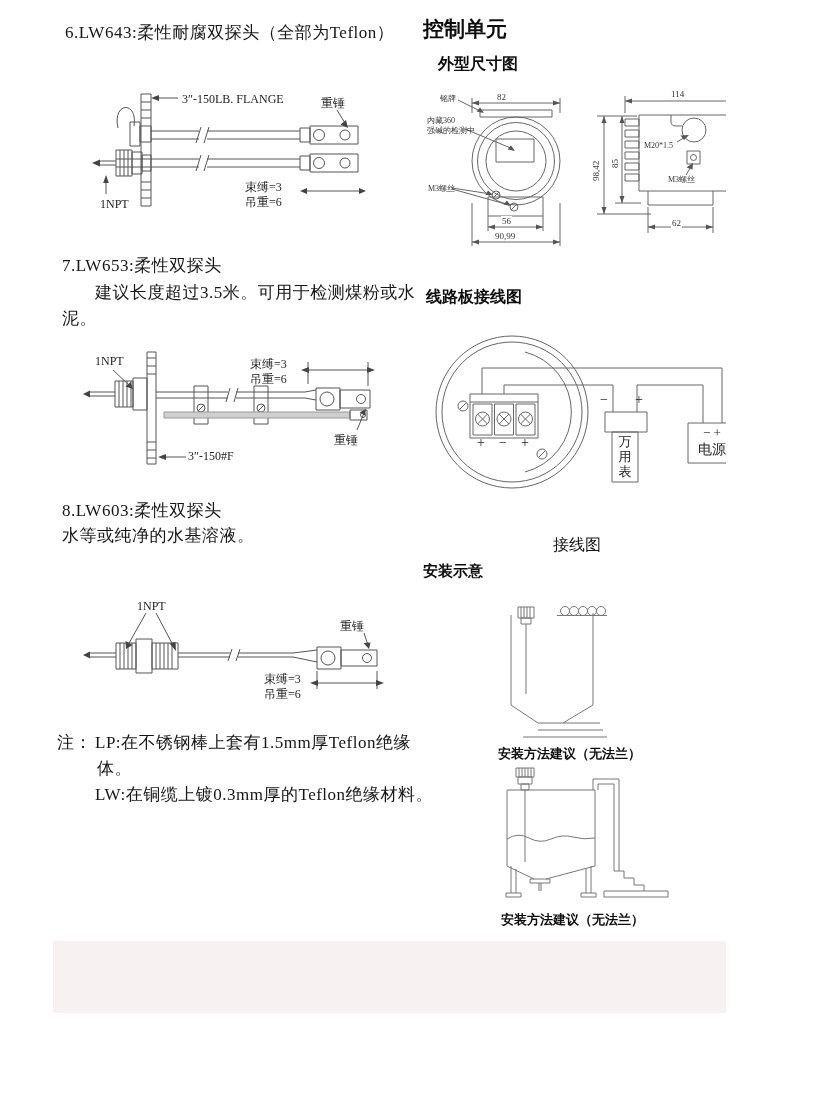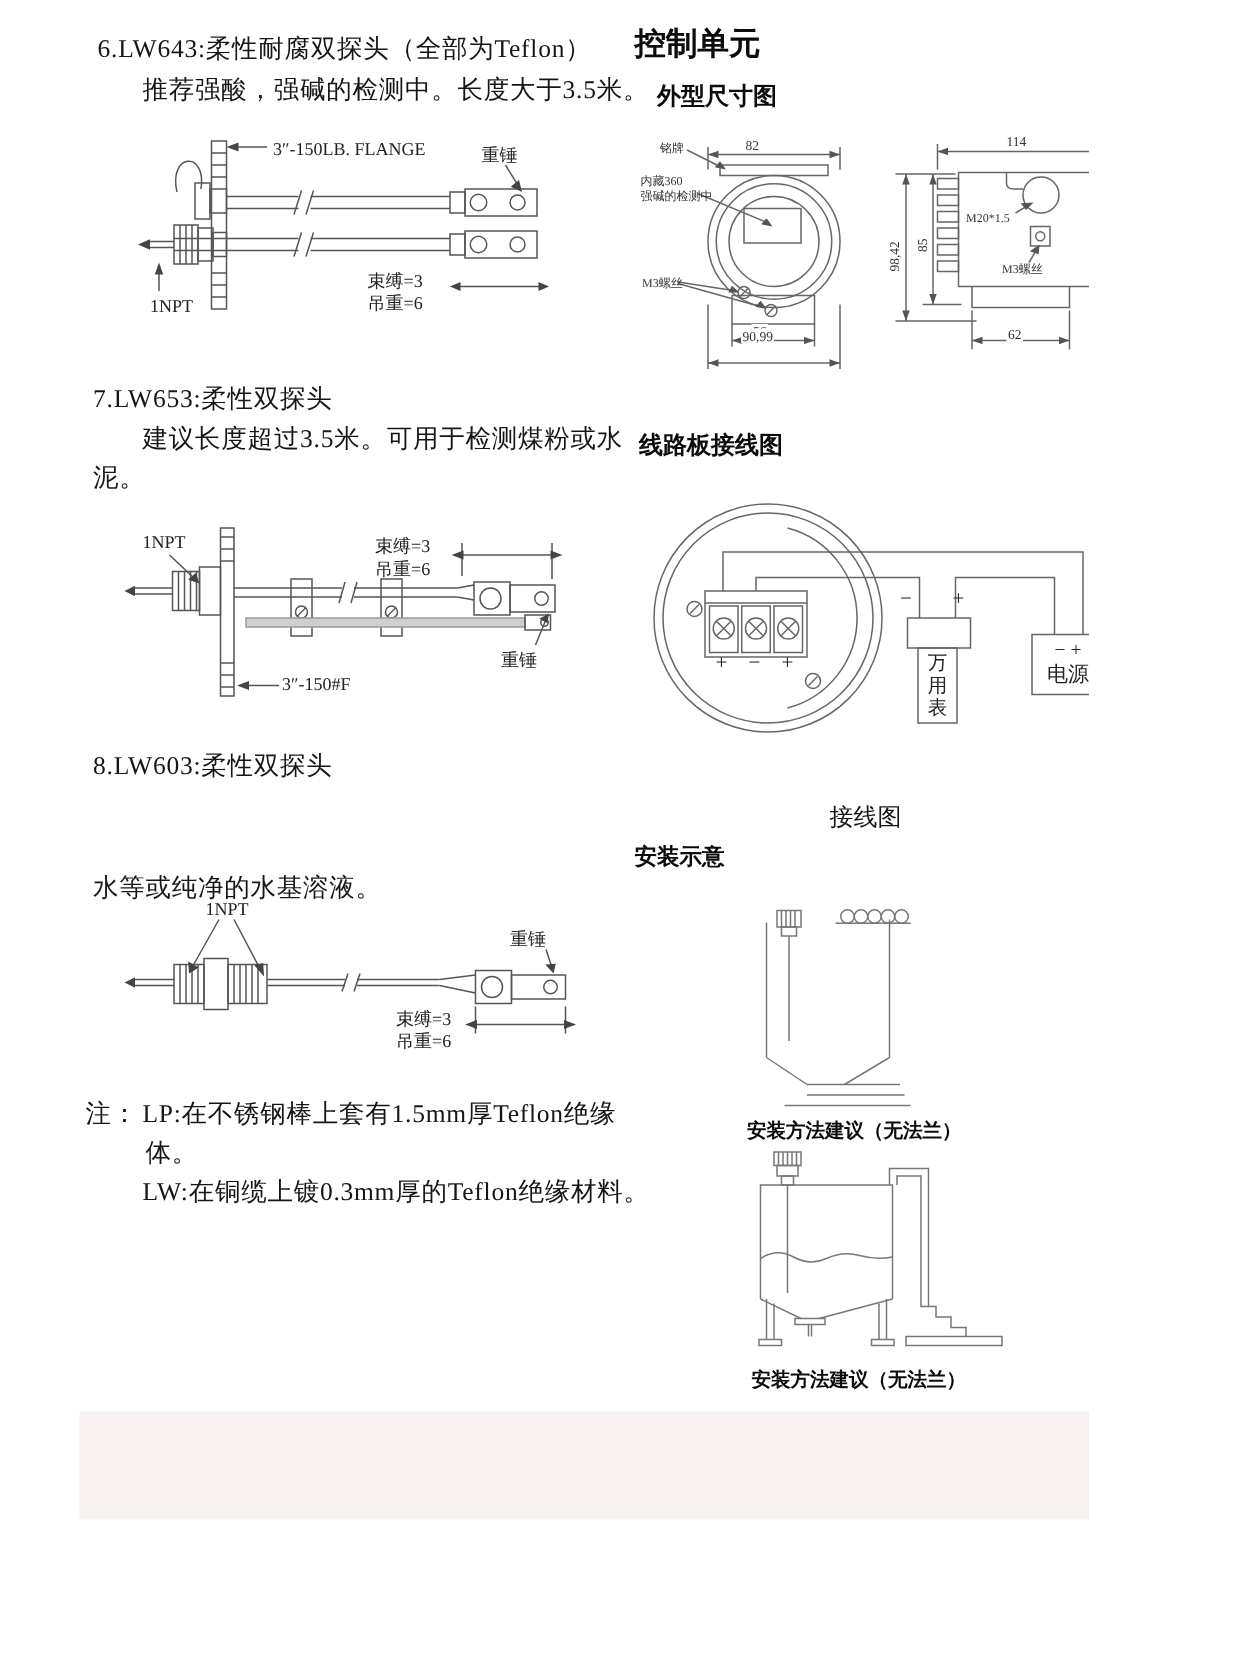--- a/index.html
+++ b/index.html
@@ -22,21 +22,20 @@
   .ctr{text-align:center;}
   #footer-band{position:absolute;left:53px;top:941px;width:748px;height:72px;}
   svg *{vector-effect:non-scaling-stroke;}
 </style>
 </head>
 <body>
 
 <div id="page">
 
   <div class="abs t17" style="left:65px;top:21px;">6.LW643:柔性耐腐双探头（全部为Teflon）</div>
-  <div class="abs t17" style="left:95px;top:48px;">推荐强酸，强碱的检测中。长度大于3.5米。</div>
 
   <div class="draw" style="left:88px;top:86px;width:312px;height:134px;">
     <svg width="312" height="134" viewBox="0 0 312 134">
       <g stroke="#555" stroke-width="1" fill="none">
 
         <rect x="53" y="8" width="10" height="112"></rect>
         <line x1="53" y1="16" x2="63" y2="16"></line>
           <line x1="53" y1="24" x2="63" y2="24"></line>
           <line x1="53" y1="32" x2="63" y2="32"></line>
         <line x1="53" y1="96" x2="63" y2="96"></line>
@@ -168,21 +167,21 @@
       </g>
     </svg>
     <div class="lbl" style="left:15px;top:6px;">1NPT</div>
     <div class="lbl" style="left:170px;top:8px;">束缚=3</div>
     <div class="lbl" style="left:170px;top:23px;">吊重=6</div>
     <div class="lbl" style="left:254px;top:84px;">重锤</div>
     <div class="lbl" style="left:108px;top:101px;">3″-150#F</div>
   </div>
 
   <div class="abs t17" style="left:62px;top:499px;">8.LW603:柔性双探头</div>
-  <div class="abs t17" style="left:62px;top:580px;">水等或纯净的水基溶液。</div>
+  <div class="abs t17" style="left:62px;top:524px;">水等或纯净的水基溶液。</div>
 
   <div class="draw" style="left:80px;top:595px;width:320px;height:112px;">
     <svg width="320" height="112" viewBox="0 0 320 112">
       <g stroke="#555" stroke-width="1" fill="none">
 
         <line x1="10" y1="58" x2="36" y2="58"></line>
           <line x1="10" y1="62" x2="36" y2="62"></line>
         <rect x="36" y="48" width="20" height="26"></rect>
         <line x1="40" y1="48" x2="40" y2="74"></line>
           <line x1="44" y1="48" x2="44" y2="74"></line>
@@ -331,21 +330,21 @@
         <polygon points="264,50 255.5,50.5 259,55"></polygon>
         <polygon points="268,78 261.5,82.5 267.5,84.5"></polygon>
       </g>
     </svg>
     <div class="tiny" style="left:15px;top:9px;">铭牌</div>
     <div class="tiny" style="left:2px;top:31px;">内藏360</div>
     <div class="tiny" style="left:2px;top:41px;">强碱的检测中</div>
     <div class="tiny" style="left:3px;top:99px;">M3螺丝</div>
     <div class="dim" style="left:71px;top:7px;">82</div>
     <div class="dim" style="left:76px;top:131px;">56</div>
-    <div class="dim" style="left:69px;top:134px;">90,99</div>
+    <div class="dim" style="left:69px;top:146px;">90,99</div>
     <div class="dim" style="left:245px;top:4px;">114</div>
     <div class="dim rot" style="left:166px;top:97px;">98,42</div>
     <div class="dim rot" style="left:185px;top:84px;">85</div>
     <div class="dim" style="left:246px;top:133px;">62</div>
     <div class="tiny" style="left:219px;top:56px;">M20*1.5</div>
     <div class="tiny" style="left:243px;top:90px;">M3螺丝</div>
   </div>
 
   <div class="abs h-mid" style="left:426px;top:287px;">线路板接线图</div>
 

